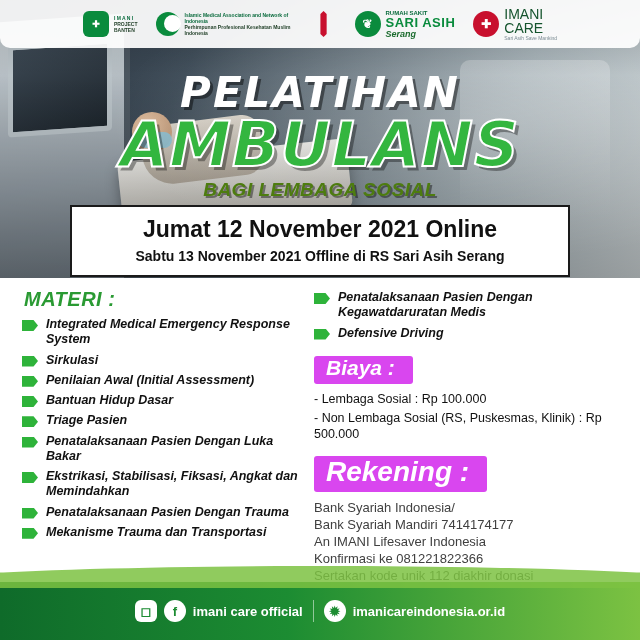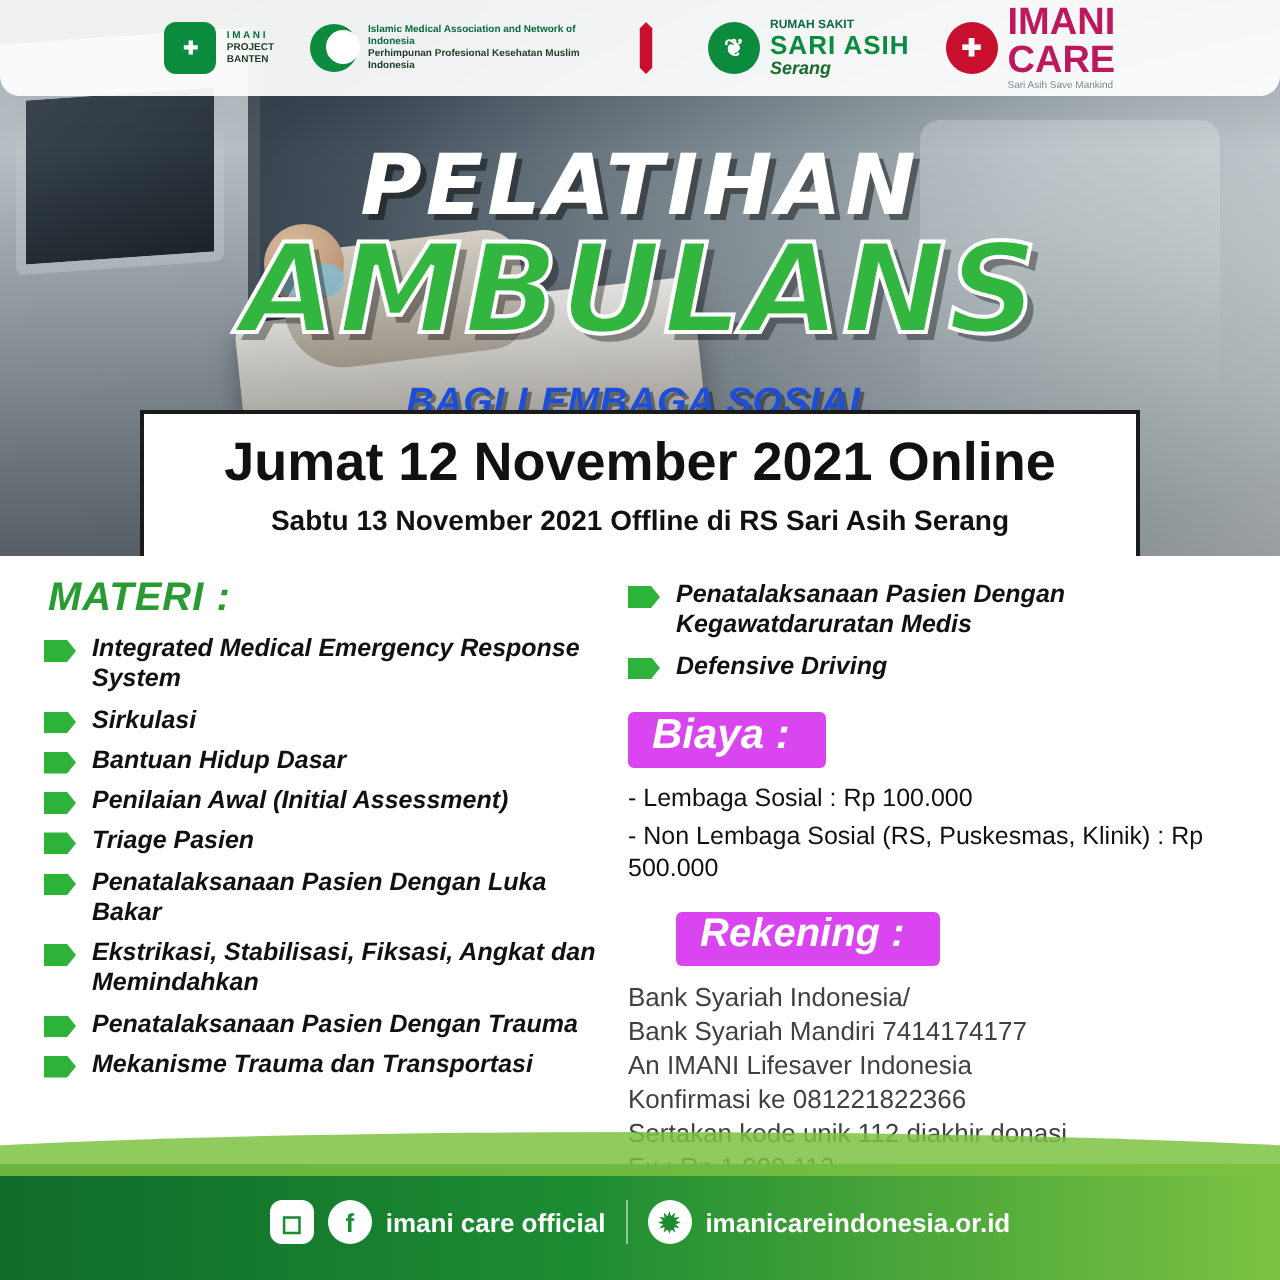--- a/index.html
+++ b/index.html
@@ -125,21 +125,21 @@
   .logo-sariasih .big {
     font-size: 13px; font-weight: bold; color: #0a8b3d;
     letter-spacing: .5px; line-height: 1;
   }
   .logo-sariasih .small {
     font-size: 6px; color: #0a6b3d; font-weight: bold;
   }
   .logo-sariasih .italic {
     font-size: 9px; color: #1a6b2d; font-style: italic; font-weight: bold;
   }
-  .logo-imani .big { font-size: 19px; font-weight: bold; color: #be185d; line-height: 1; }
+  .logo-imani .big { font-size: 14px; font-weight: normal; color: #14532d; line-height: 1; }
   .logo-imani .small { font-size: 5px; color: #7a8a93; }
   .crescent {
     width: 24px; height: 24px; border-radius: 50%;
     background: #0a8b3d; position: relative;
   }
   .crescent::after {
     content: ""; position: absolute;
     left: 8px; top: 3px; width: 17px; height: 17px;
     border-radius: 50%; background: #fff;
   }
@@ -175,38 +175,38 @@
     color: #33b63f;
     -webkit-text-stroke: 2px #ffffff;
     text-shadow: 4px 4px 0 rgba(0,0,0,.35);
     line-height: .95;
     margin-top: 2px;
   }
   .t-bagi {
     font-size: 19px;
     font-weight: bold;
     font-style: italic;
-    color: #1d4ed8;
+    color: #4d7c0f;
     text-shadow: 2px 2px 0 rgba(0,0,0,.4);
-    margin-top: 16px;
+    margin-top: 4px;
     letter-spacing: .5px;
   }
 
   
   .date-box {
     position: absolute;
     left: 70px; top: 205px;
     width: 500px;
     background: #ffffff;
     border: 2px solid #1a1a1a;
     padding: 9px 10px 11px;
     text-align: center;
   }
   .date-main {
-    font-size: 27px; font-weight: bold; color: #111; text-align: center;
+    font-size: 23px; font-weight: bold; color: #111; text-align: center;
   }
   .date-sub {
     font-size: 14px; font-weight: bold; color: #111; margin-top: 5px;
   }
 
   
   .body-area {
     position: absolute;
     top: 278px; left: 0; right: 0; bottom: 58px;
     background: #ffffff;
@@ -247,21 +247,21 @@
     display: inline-block;
     background: #d946ef;
     color: #fff;
     font-size: 21px;
     font-weight: bold;
     font-style: italic;
     padding: 0 18px 4px 12px;
     border-radius: 3px;
     margin: 10px 0 7px 0;
   }
-  .green-head.rek { font-size: 20px; margin-left: 24px; }
+  .green-head.rek { font-size: 28px; }
 
   .plain-list { list-style: none; }
   .plain-list li {
     font-size: 12.5px;
     color: #111;
     line-height: 1.3;
     margin-bottom: 3px;
   }
   .rek-lines p {
     font-size: 13px;
@@ -373,22 +373,22 @@
     <div class="date-sub">Sabtu 13 November 2021 Offline di RS Sari Asih Serang</div>
   </div>
 
   <div class="body-area">
 
     <div class="col-left">
       <div class="materi-title">MATERI :</div>
       <ul class="greenlist">
         <li>Integrated Medical Emergency Response System</li>
         <li>Sirkulasi</li>
+        <li>Penilaian Awal (Initial Assessment)</li>
         <li>Bantuan Hidup Dasar</li>
-        <li>Penilaian Awal (Initial Assessment)</li>
         <li>Triage Pasien</li>
         <li>Penatalaksanaan Pasien Dengan Luka Bakar</li>
         <li>Ekstrikasi, Stabilisasi, Fiksasi, Angkat dan Memindahkan</li>
         <li>Penatalaksanaan Pasien Dengan Trauma</li>
         <li>Mekanisme Trauma dan Transportasi</li>
       </ul>
     </div>
 
     <div class="col-right">
       <ul class="greenlist" style="margin-top:4px;">

